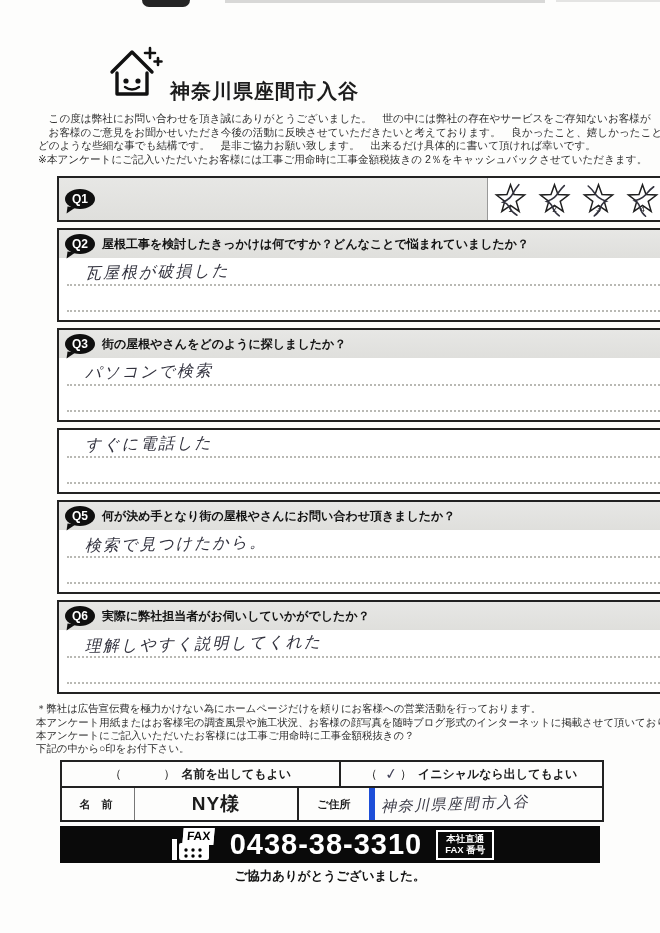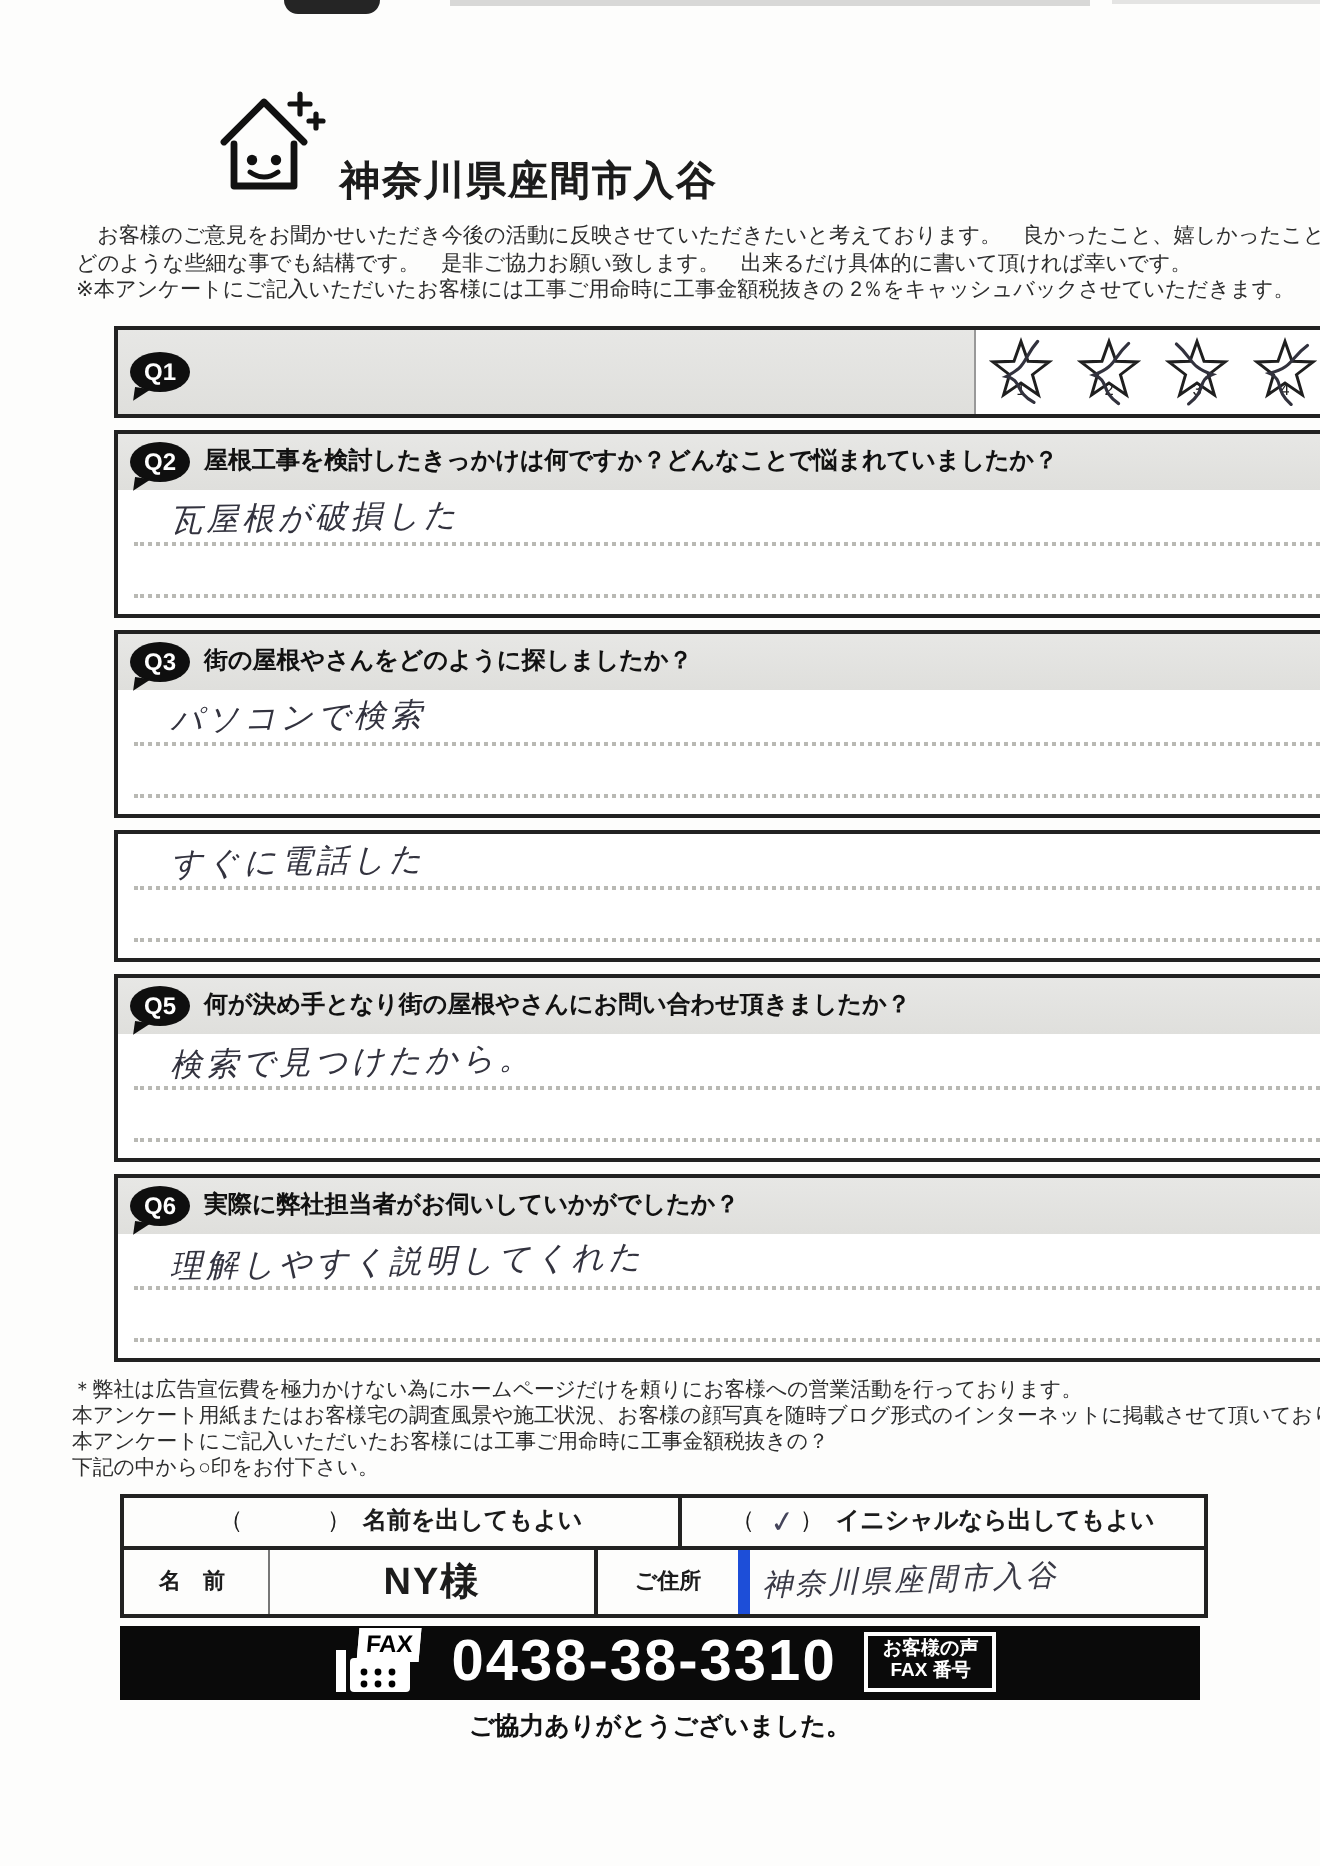--- a/index.html
+++ b/index.html
@@ -101,20 +101,21 @@
         <g stroke="#111" stroke-width="2.6" stroke-linecap="round">
           <path d="M44 8 L44 18 M39 13 L49 13"></path>
           <path d="M52 18 L52 25 M48.5 21.5 L55.5 21.5"></path>
         </g>
       </svg>
     </span>
     <span class="title-suffix">神奈川県座間市入谷</span>
   </div>
 
   <div class="intro">
+    <div>　この度は弊社にお問い合わせを頂き誠にありがとうございました。　世の中には弊社の存在やサービスをご存知ないお客様が</div>
     <div>　お客様のご意見をお聞かせいただき今後の活動に反映させていただきたいと考えております。　良かったこと、嬉しかったこと</div>
     <div>どのような些細な事でも結構です。　是非ご協力お願い致します。　出来るだけ具体的に書いて頂ければ幸いです。</div>
     <div>※本アンケートにご記入いただいたお客様には工事ご用命時に工事金額税抜きの 2％をキャッシュバックさせていただきます。</div>
   </div>
 
   <div class="qwrap">
 
     <div class="qbox q1box">
       <div class="qhead">
         <span class="qbubble">
@@ -264,21 +265,21 @@
         <circle cx="27" cy="21" r="1.7" fill="#000"></circle>
         <circle cx="34" cy="21" r="1.7" fill="#000"></circle>
         <circle cx="20" cy="27" r="1.7" fill="#000"></circle>
         <circle cx="27" cy="27" r="1.7" fill="#000"></circle>
         <circle cx="34" cy="27" r="1.7" fill="#000"></circle>
       </svg>
       <span class="fax-tag">FAX</span>
     </span>
     <span class="fax-number">0438-38-3310</span>
     <span class="fax-note">
-      <div>お客様の声</div>
+      <div>本社直通</div>
       <div>FAX 番号</div>
     </span>
   </div>
 
   <div class="closing">
     <div class="thanks">ご協力ありがとうございました。</div>
 
   </div>
 </div>
 

